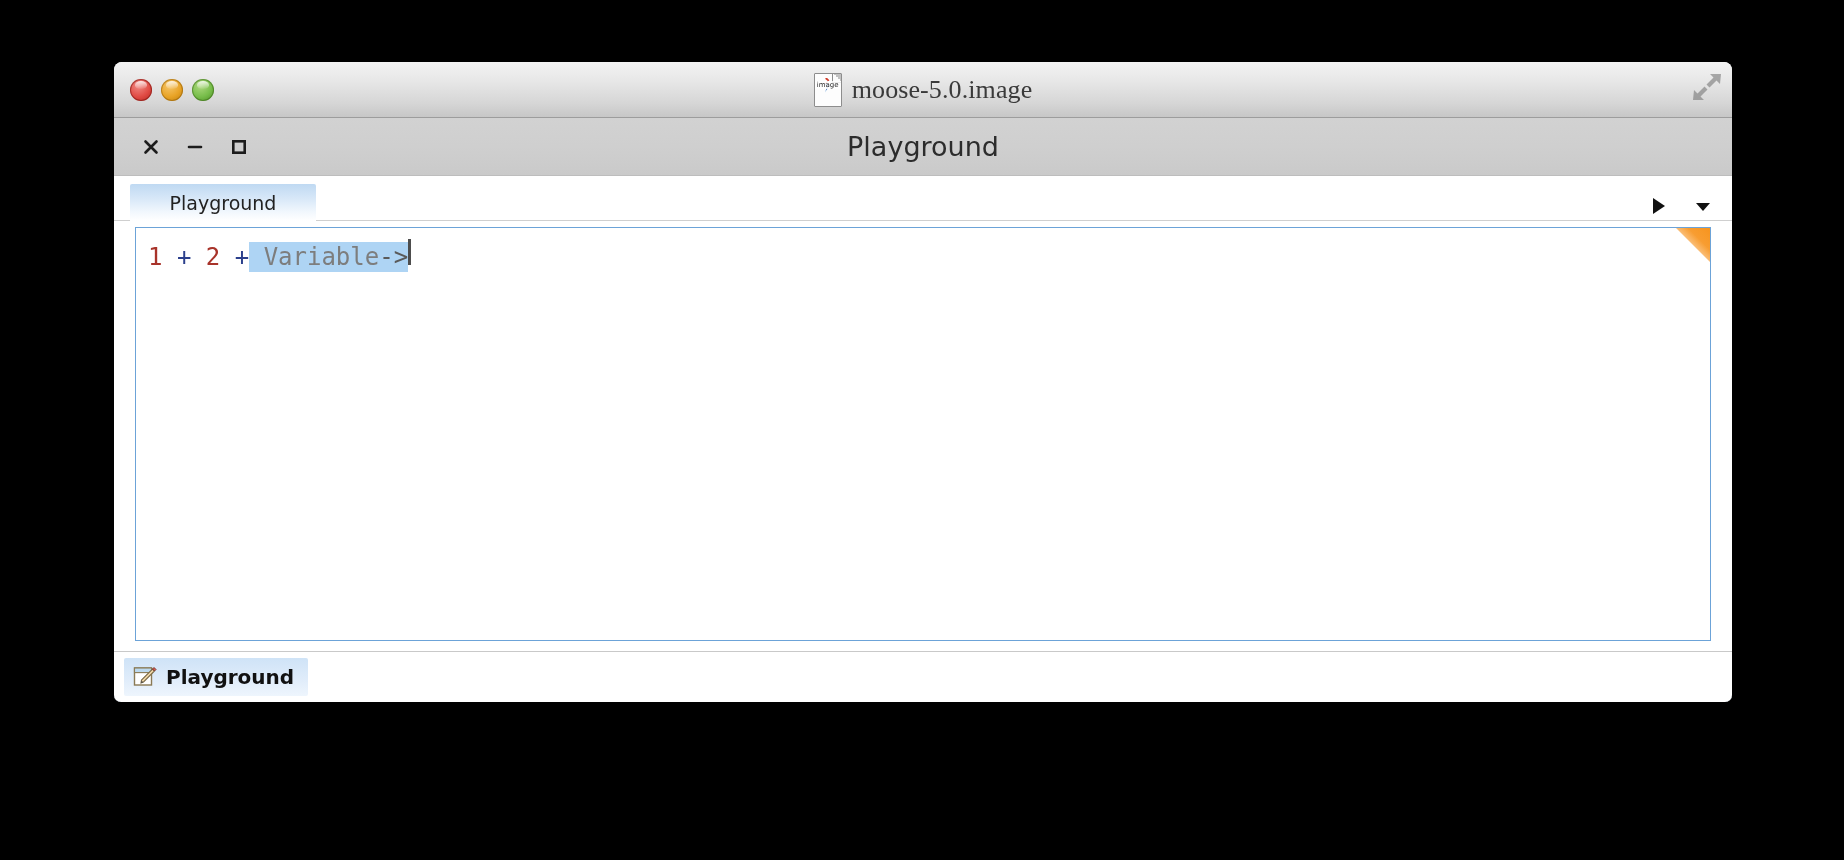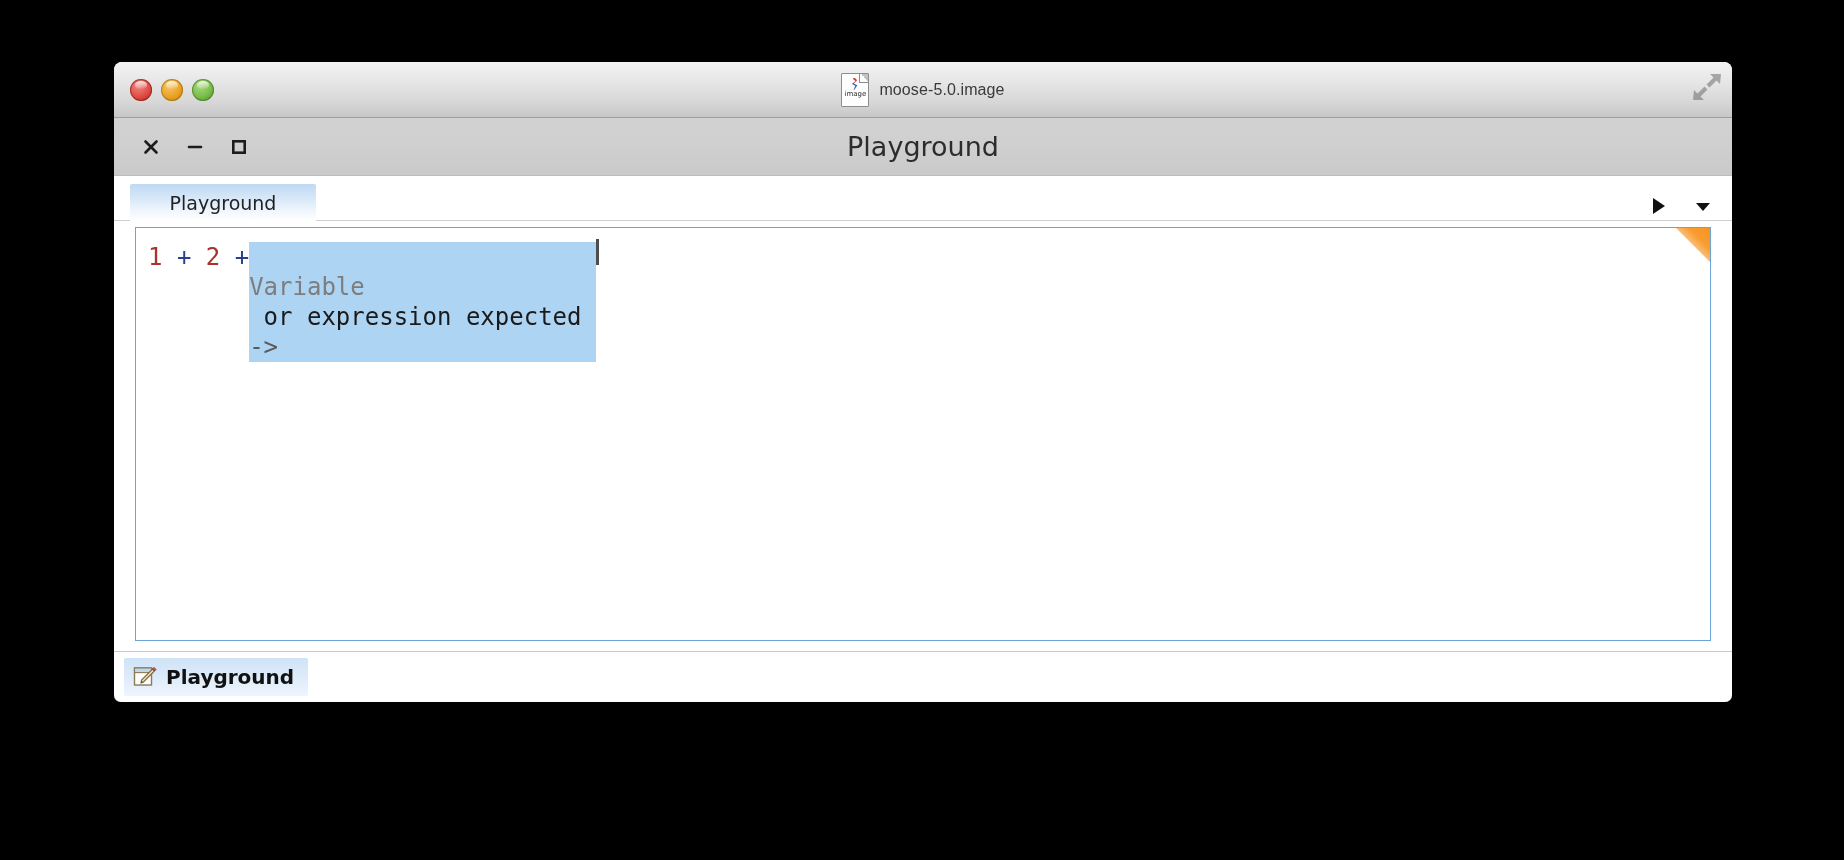--- a/index.html
+++ b/index.html
@@ -76,23 +76,23 @@
   }
   #os-title-wrap {
     width: 100%;
     display: flex;
     align-items: center;
     justify-content: center;
     gap: 10px;
     pointer-events: none;
   }
   #os-title-text {
-    font-size: 16px;
+    font-size: 26px;
     color: #3a3a3a;
-    font-family: Liberation Sans, sans-serif;
+    font-family: Liberation Serif, serif;
     letter-spacing: 0.1px;
   }
   #doc-icon {
     width: 26px; height: 32px;
     position: relative;
     background: #fdfdfd;
     border: 1px solid #8d8d8d;
     border-radius: 1px;
     overflow: hidden;
   }
@@ -107,21 +107,21 @@
   #doc-icon .glyph {
     position: absolute;
     left: 7px; top: 4px;
     width: 11px; height: 15px;
     background:
       linear-gradient(160deg, #d03b2a 0%, #d03b2a 35%, #3a6fc0 40%, #3a6fc0 70%, #6fa8dc 75%, #6fa8dc 100%);
     clip-path: polygon(45% 0%, 70% 18%, 40% 40%, 72% 52%, 30% 100%, 52% 55%, 22% 44%, 55% 24%, 30% 8%);
   }
   #doc-icon .lbl {
     position: absolute;
-    left: 0; right: 0; bottom: 8px;
+    left: 0; right: 0; bottom: 17px;
     text-align: center;
     font-size: 7px;
     line-height: 8px;
     color: #2b2b2b;
     font-family: "DejaVu Sans", sans-serif;
     background: rgba(255,255,255,0.85);
   }
   #resize-corner-icon {
     position: absolute;
     right: 10px; top: 10px;
@@ -252,21 +252,20 @@
     display: flex;
     align-items: baseline;
   }
   .tok-num { color: #a8332a; }
   .tok-op  { color: #2b3f8c; }
   .tok-plain { color: #1a1a1a; }
   .highlight-run {
     background: #aed4f4;
     display: inline-flex;
     align-items: baseline;
-    flex-direction: column;
   }
   .tok-hint { color: #7d7d7d; }
   .tok-msg  { color: #1a1a1a; }
   .tok-arrow { color: #5a5a5a; }
   #caret {
     display: inline-block;
     width: 3px;
     height: 26px;
     background: #4d4d4d;
     vertical-align: -4px;
@@ -378,21 +377,21 @@
       <div id="code-editor">
         <div id="dirty-corner"></div>
         <div id="code-line">
           <span class="tok-num">1</span>
           <span class="tok-plain">&nbsp;</span>
           <span class="tok-op">+</span>
           <span class="tok-plain">&nbsp;</span>
           <span class="tok-num">2</span>
           <span class="tok-plain">&nbsp;</span>
           <span class="tok-op">+</span>
-          <span class="highlight-run"><span class="tok-hint"> </span><span class="tok-hint">Variable</span><span class="tok-msg"> or expression expected </span><span class="tok-arrow">-&gt;</span></span>
+          <span class="highlight-run"><span class="tok-hint"> </span><span class="tok-hint">Variable</span><span class="tok-arrow">-&gt;</span></span>
           <span id="caret"></span>
         </div>
       </div>
     </div>
 
     <div id="taskbar">
       <div id="taskbar-item">
         <div id="pencil-icon">
           <svg width="26" height="26" viewBox="0 0 26 26" aria-hidden="true">
             <rect x="2.5" y="4" width="17" height="17" fill="#ffffff" stroke="#8a7a55" stroke-width="1.4"></rect>

